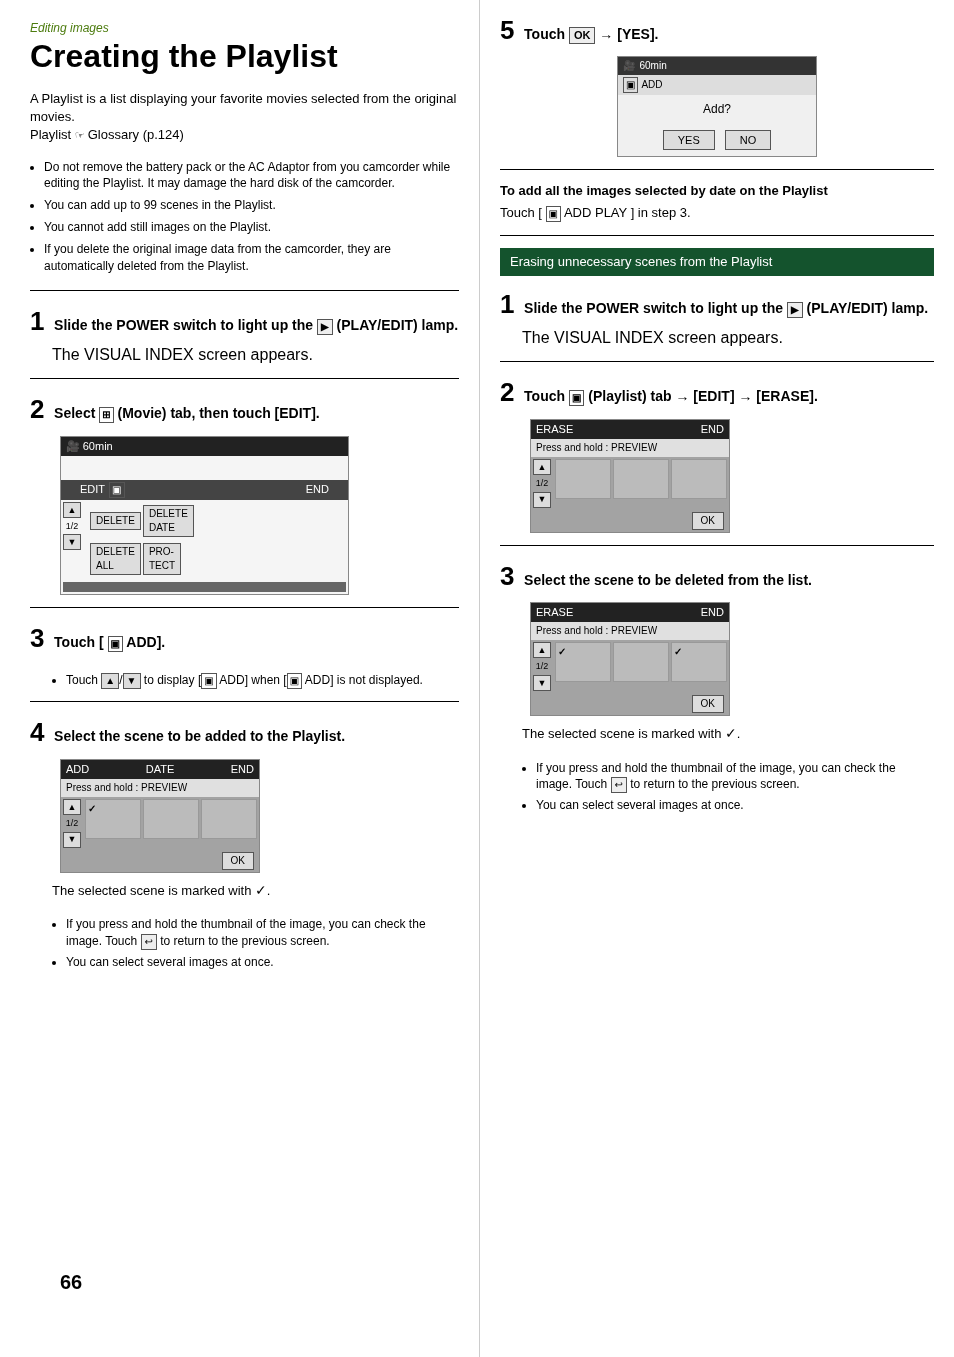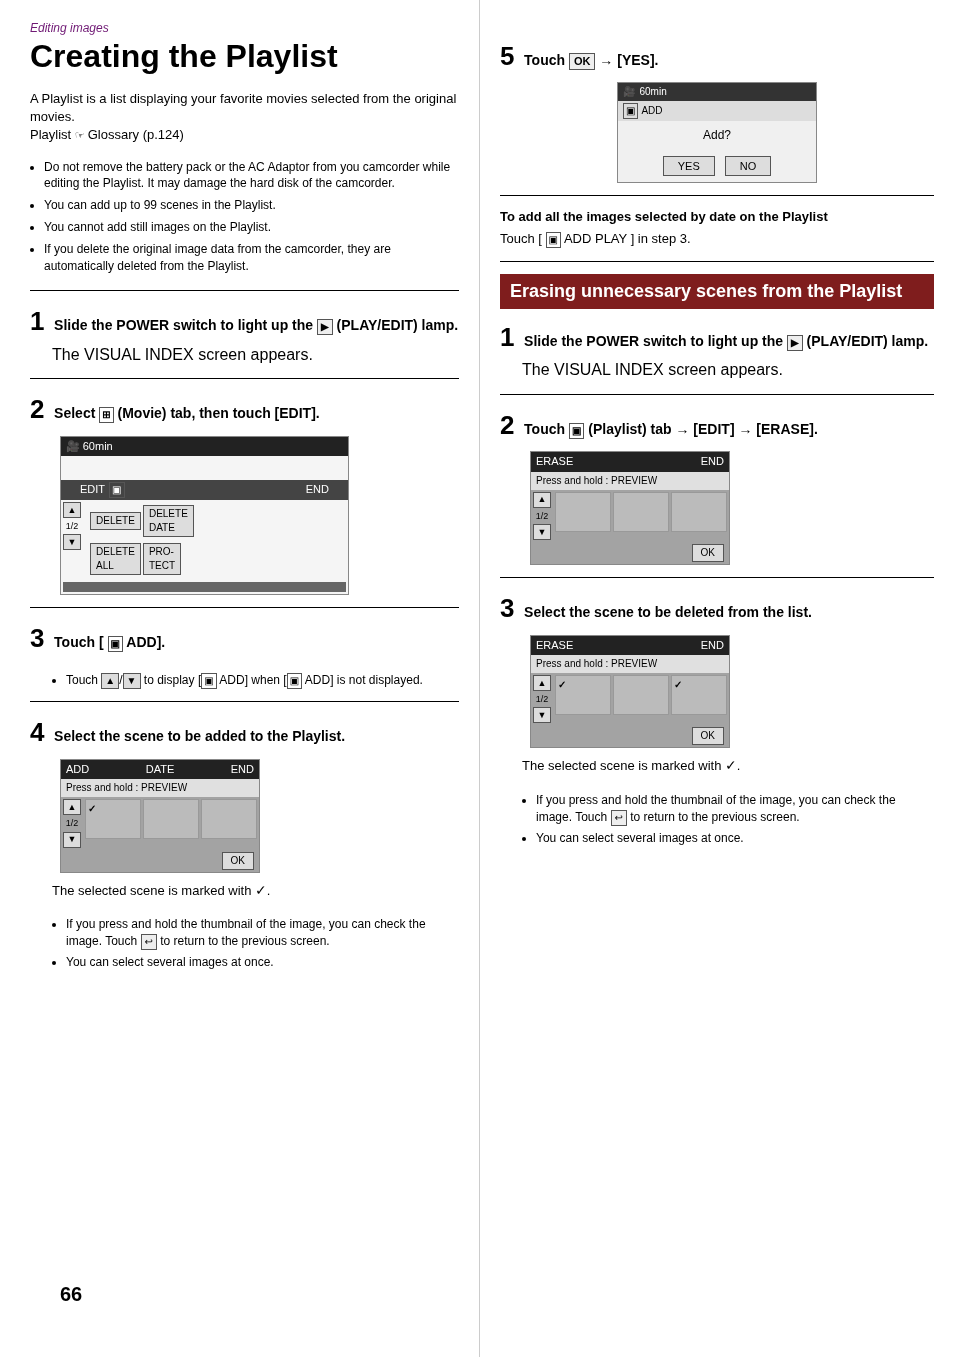--- a/index.html
+++ b/index.html
@@ -19,41 +19,41 @@
       flex-direction: row;
       padding: 0;
     }
     .left-col {
       width: 480px;
       padding: 20px 20px 20px 30px;
       border-right: 1px solid #ccc;
     }
     .right-col {
       width: 474px;
-      padding: 38px 20px 20px 20px;
+      padding: 12px 20px 20px 20px;
     }
     .page-number {
       font-size: 20px;
       font-weight: bold;
       margin-top: auto;
       display: block;
       position: absolute;
-      bottom: 22px;
+      bottom: 34px;
       left: 30px;
     }
     .left-col-inner {
       position: relative;
       min-height: 1310px;
     }
 
     
     .subtitle {
       font-style: italic;
       font-size: 12px;
-      color: #701a75;
+      color: #4d7c0f;
       margin-bottom: 2px;
     }
     .main-title {
       font-size: 32px;
       font-weight: bold;
       margin-bottom: 16px;
       line-height: 1.1;
     }
 
     
@@ -252,25 +252,25 @@
     
     .sub-heading {
       font-size: 13px;
       font-weight: bold;
       margin-bottom: 4px;
       margin-top: 10px;
     }
 
     
     .section-heading-box {
-      background: #7f1d1d;
+      background: #14532d;
       color: #fff;
       padding: 6px 10px;
-      font-size: 18px;
-      font-weight: bold;
+      font-size: 13px;
+      font-weight: normal;
       margin: 12px 0 10px 0;
       line-height: 1.3;
     }
 
     
     .icon-box {
       display: inline-block;
       border: 1px solid #555;
       background: #eee;
       padding: 0 3px;

